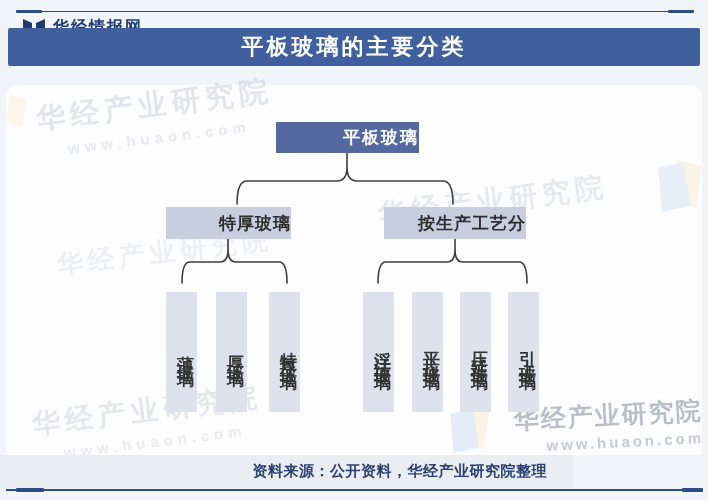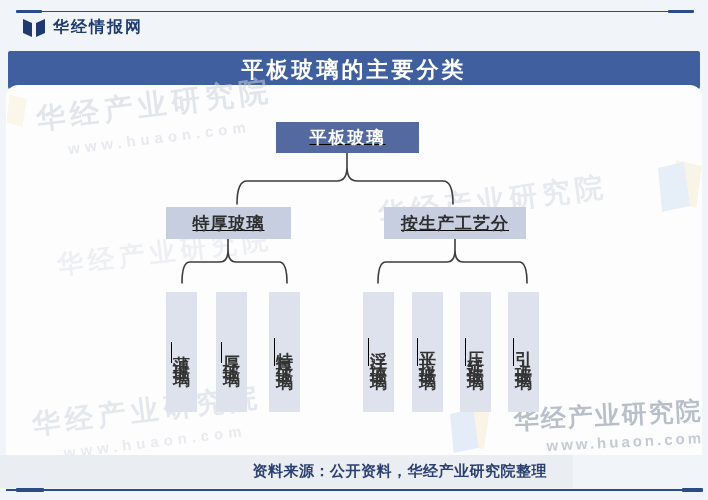--- a/index.html
+++ b/index.html
@@ -22,21 +22,21 @@
   #bottom-dash-l{left:16px;top:488px;width:28px;height:4px;}
   #bottom-dash-r{left:682px;top:488px;width:21px;height:4px;}
 
   
   .brand-row{position:absolute;left:22px;top:16px;display:flex;align-items:center;gap:7px;}
   .brand-text{font-size:16px;font-weight:bold;color:#1e3a70;letter-spacing:2px;}
   .slogan{position:absolute;right:14px;top:22px;font-size:13.5px;font-weight:bold;color:#1e3a70;letter-spacing:1px;}
 
   
   .title-bar{
-    position:absolute;left:8px;top:51px;width:692px;height:38px;
+    position:absolute;left:8px;top:28px;width:692px;height:38px;
     background:#3f5f9e;border-radius:2px;
     display:flex;align-items:center;justify-content:center;
   }
   .title-bar span{color:#ffffff;font-size:22px;font-weight:bold;letter-spacing:3px;}
 
   
   .card{position:absolute;left:6px;top:85px;width:696px;height:370px;background:#fdfdfe;border-radius:12px 12px 0 0;z-index:0;}
 
   
   .wm{position:absolute;z-index:1;transform:rotate(-7deg);transform-origin:left top;pointer-events:none;}
@@ -55,21 +55,21 @@
   .logo-wm{position:absolute;z-index:1;pointer-events:none;}
   #logo-wm-right{left:650px;top:156px;opacity:.45;}
   #logo-wm-bottom{left:443px;top:403px;opacity:.5;}
   #logo-wm-left{left:-8px;top:90px;opacity:.4;}
 
   
   #connector-svg{position:absolute;left:0;top:0;width:708px;height:500px;z-index:2;pointer-events:none;}
   #connector-svg path{fill:none;stroke:#3c3c3c;stroke-width:1.6;stroke-linecap:round;}
 
   
-  .node{position:absolute;z-index:3;display:flex;align-items:center;justify-content:center;box-sizing:border-box;text-decoration:underline;}
+  .node{position:absolute;z-index:3;display:flex;align-items:center;justify-content:flex-end;box-sizing:border-box;}
   .node-root{left:276px;top:122px;width:143px;height:31px;background:#54699f;}
   .node-root span{color:#ffffff;font-size:17px;font-weight:bold;letter-spacing:2px;}
   .node-branch{top:207px;height:32px;background:#c6cedf;}
   .node-branch span{color:#2e2e2e;font-size:17px;font-weight:bold;letter-spacing:1px;}
   #branch-thickness{left:166px;width:125px;}
   #branch-process{left:384px;width:142px;}
   .node-leaf{top:292px;width:31px;height:120px;background:#dde2ed;}
   .node-leaf span{writing-mode:vertical-rl;color:#333333;font-size:17px;font-weight:bold;letter-spacing:7px;}
   #leaf-0{left:166px;} #leaf-1{left:216px;} #leaf-2{left:269px;}
   #leaf-3{left:363px;} #leaf-4{left:412px;} #leaf-5{left:460px;} #leaf-6{left:508px;}

